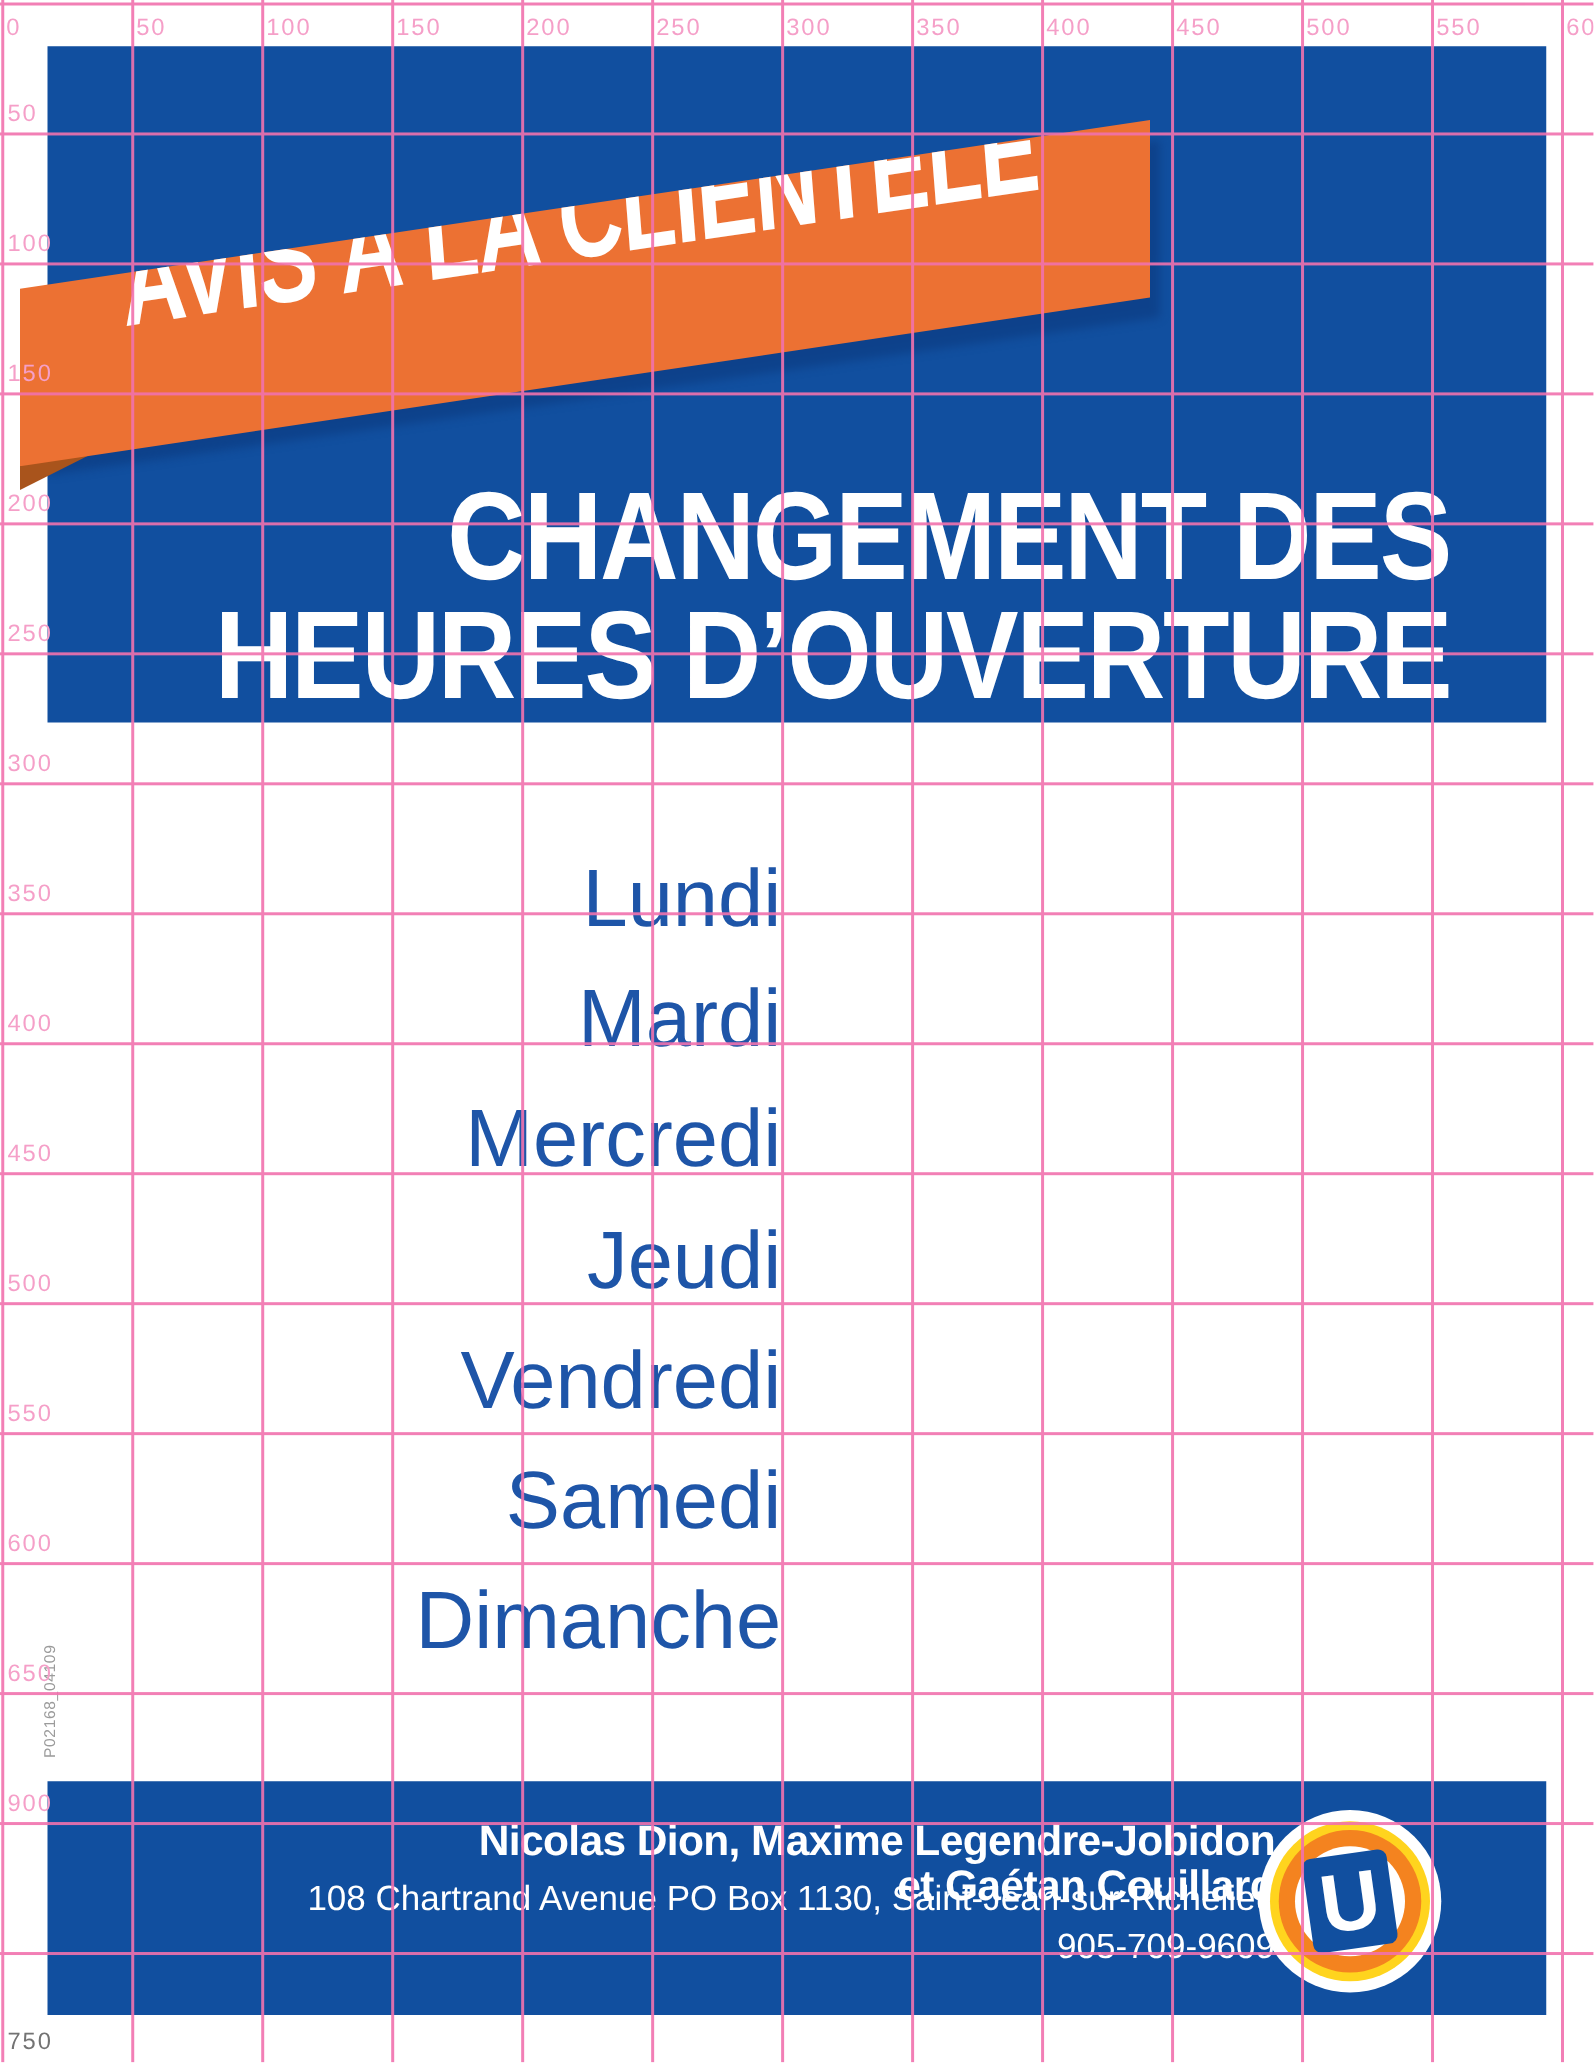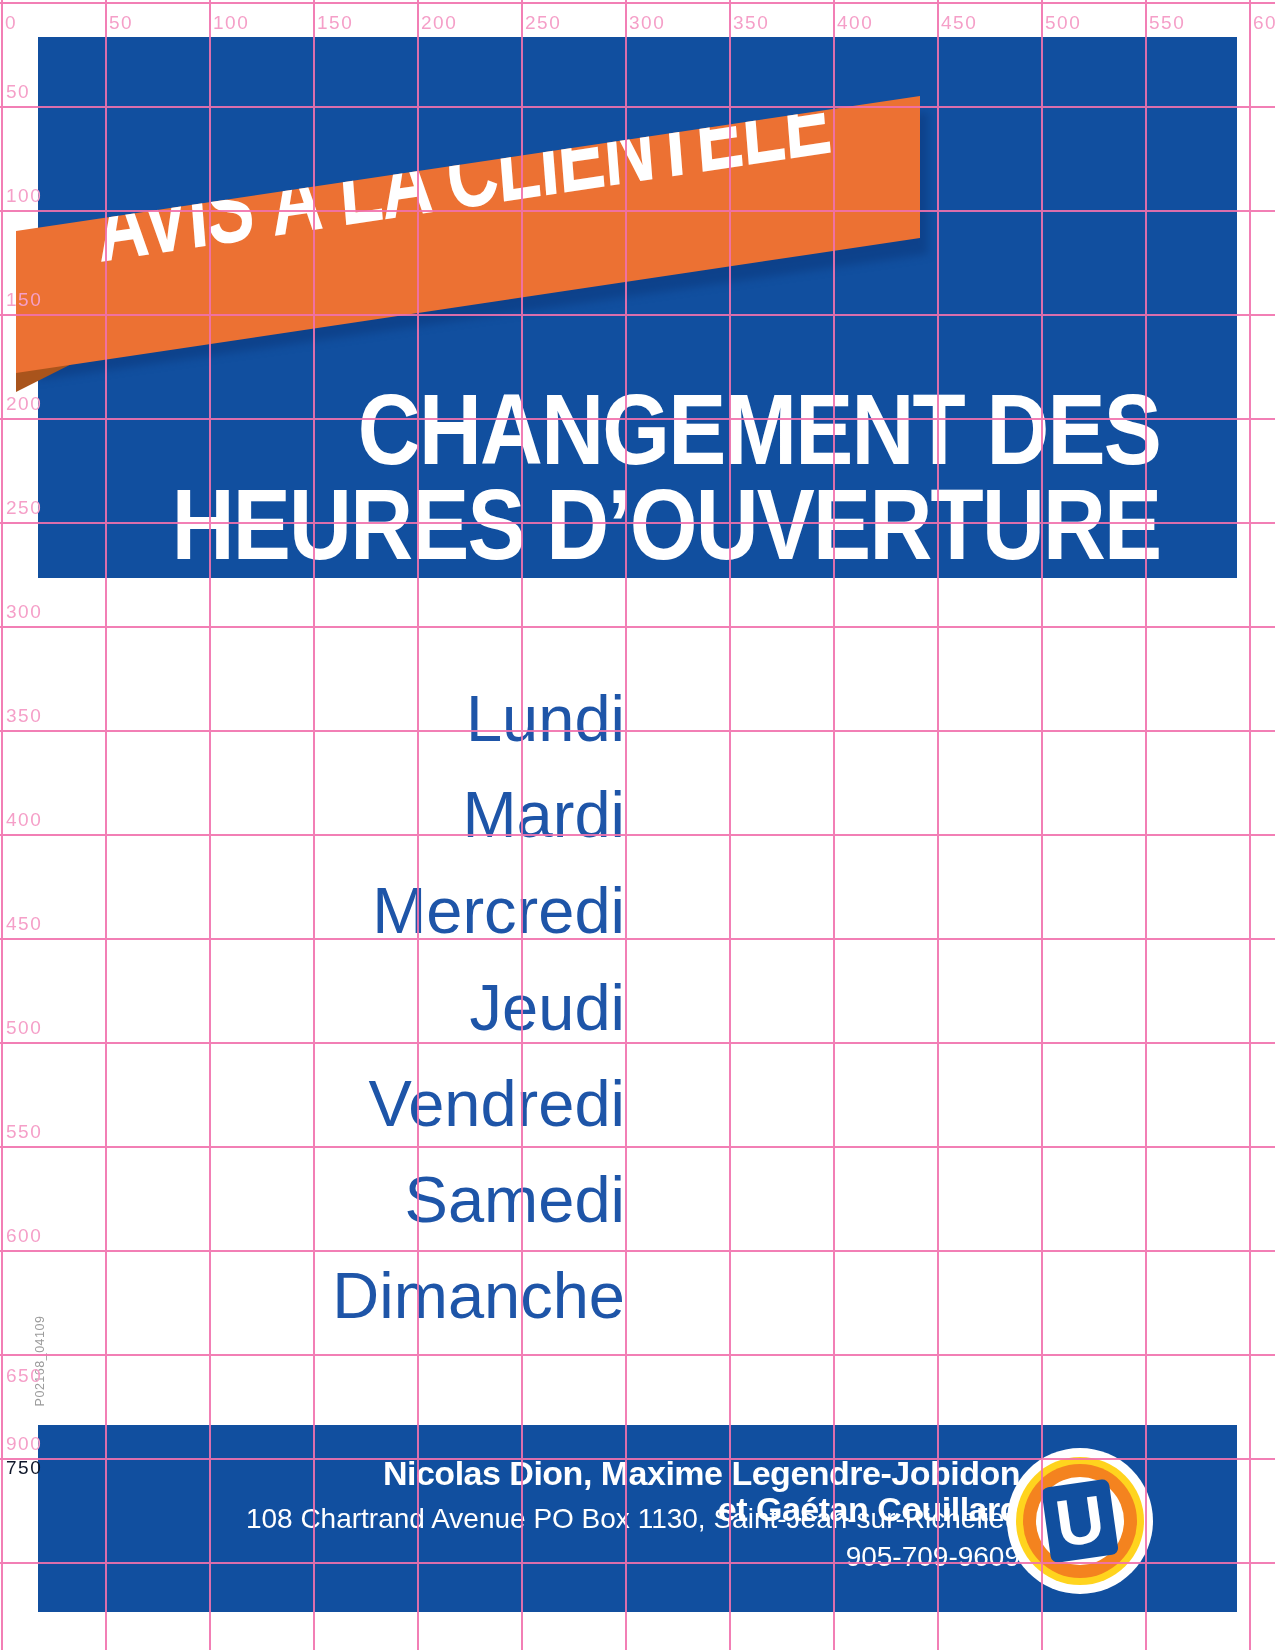--- a/index.html
+++ b/index.html
@@ -177,18 +177,18 @@
       <span class="ruler-label" style="left: 6px; top: 290px; color: rgb(245, 159, 200);">150</span>
       <span class="ruler-label" style="left: 6px; top: 394px; color: rgb(245, 159, 200);">200</span>
       <span class="ruler-label" style="left: 6px; top: 498px; color: rgb(245, 159, 200);">250</span>
       <span class="ruler-label" style="left: 6px; top: 602px; color: rgb(245, 159, 200);">300</span>
       <span class="ruler-label" style="left: 6px; top: 706px; color: rgb(245, 159, 200);">350</span>
       <span class="ruler-label" style="left: 6px; top: 810px; color: rgb(245, 159, 200);">400</span>
       <span class="ruler-label" style="left: 6px; top: 914px; color: rgb(245, 159, 200);">450</span>
       <span class="ruler-label" style="left: 6px; top: 1018px; color: rgb(245, 159, 200);">500</span>
       <span class="ruler-label" style="left: 6px; top: 1122px; color: rgb(245, 159, 200);">550</span>
       <span class="ruler-label" style="left: 6px; top: 1226px; color: rgb(245, 159, 200);">600</span>
-      <span class="ruler-label" style="left: 6px; top: 1330px; color: rgb(245, 159, 200); margin-top: 36px;">650</span>
+      <span class="ruler-label" style="left: 6px; top: 1330px; color: rgb(245, 159, 200);">650</span>
       <span class="ruler-label" style="left: 6px; top: 1434px; color: rgb(245, 159, 200);">900</span>
-      <span class="ruler-label" style="left: 6px; top: 1458px; color: #0f172a;">750</span>
+      <span class="ruler-label" style="left: 6px; top: 1624px; color: #737373;">750</span>
     </div>
 
 </div>
 
 </body></html>

